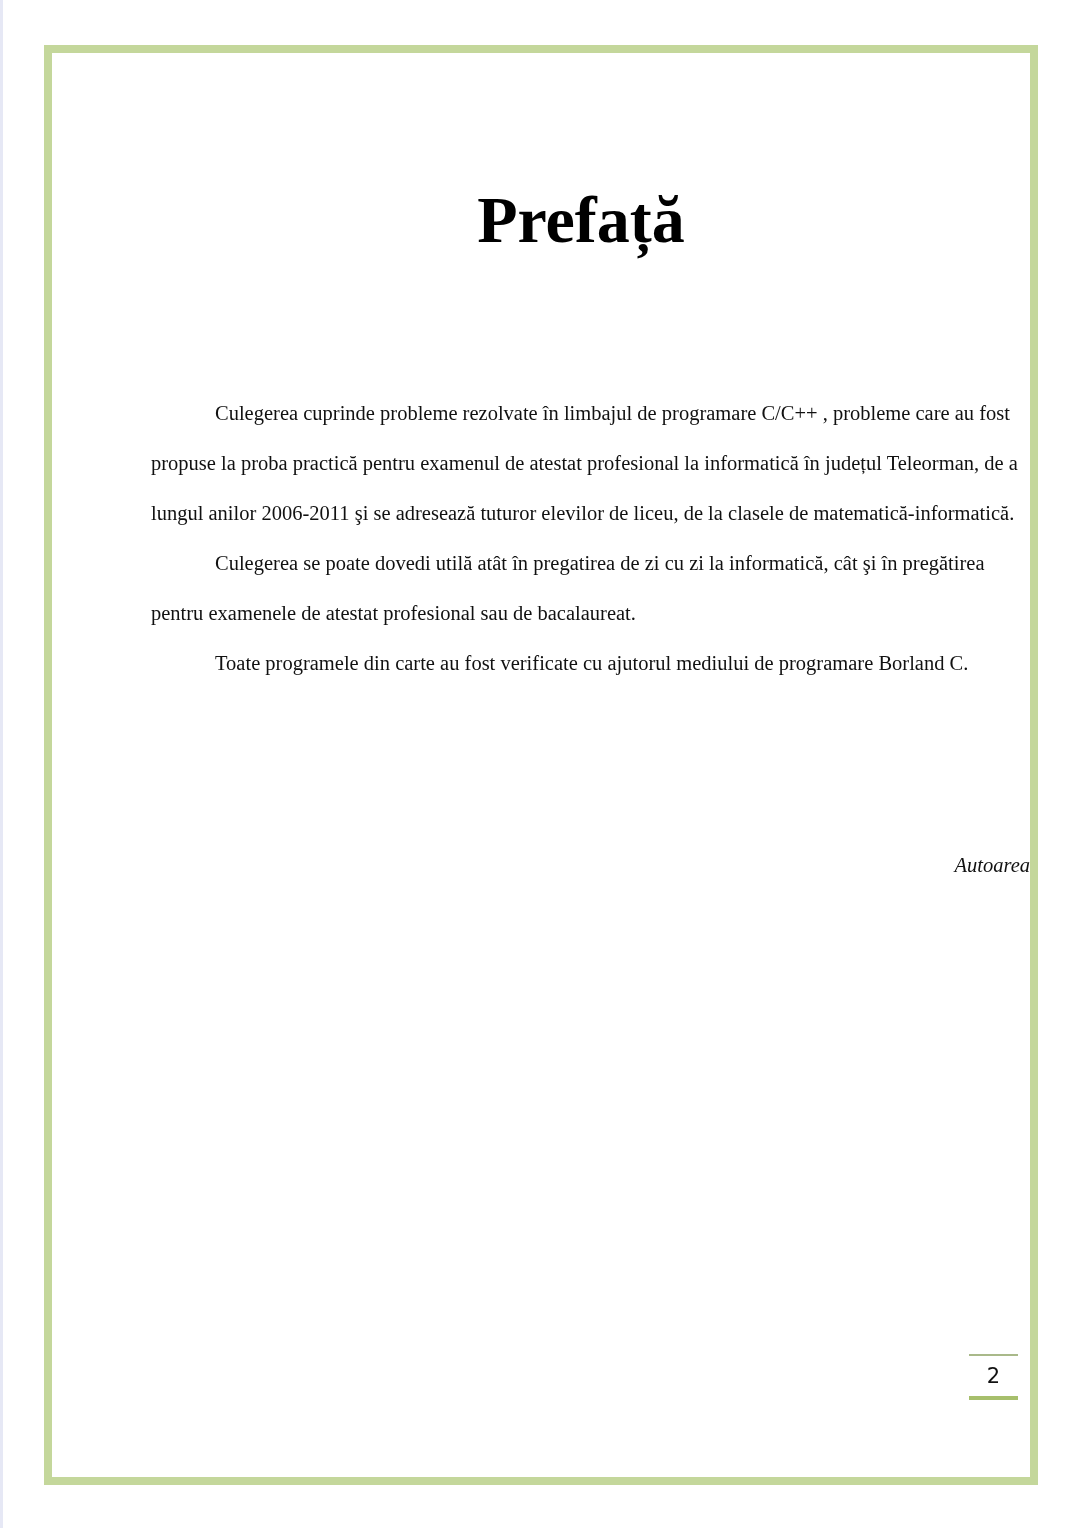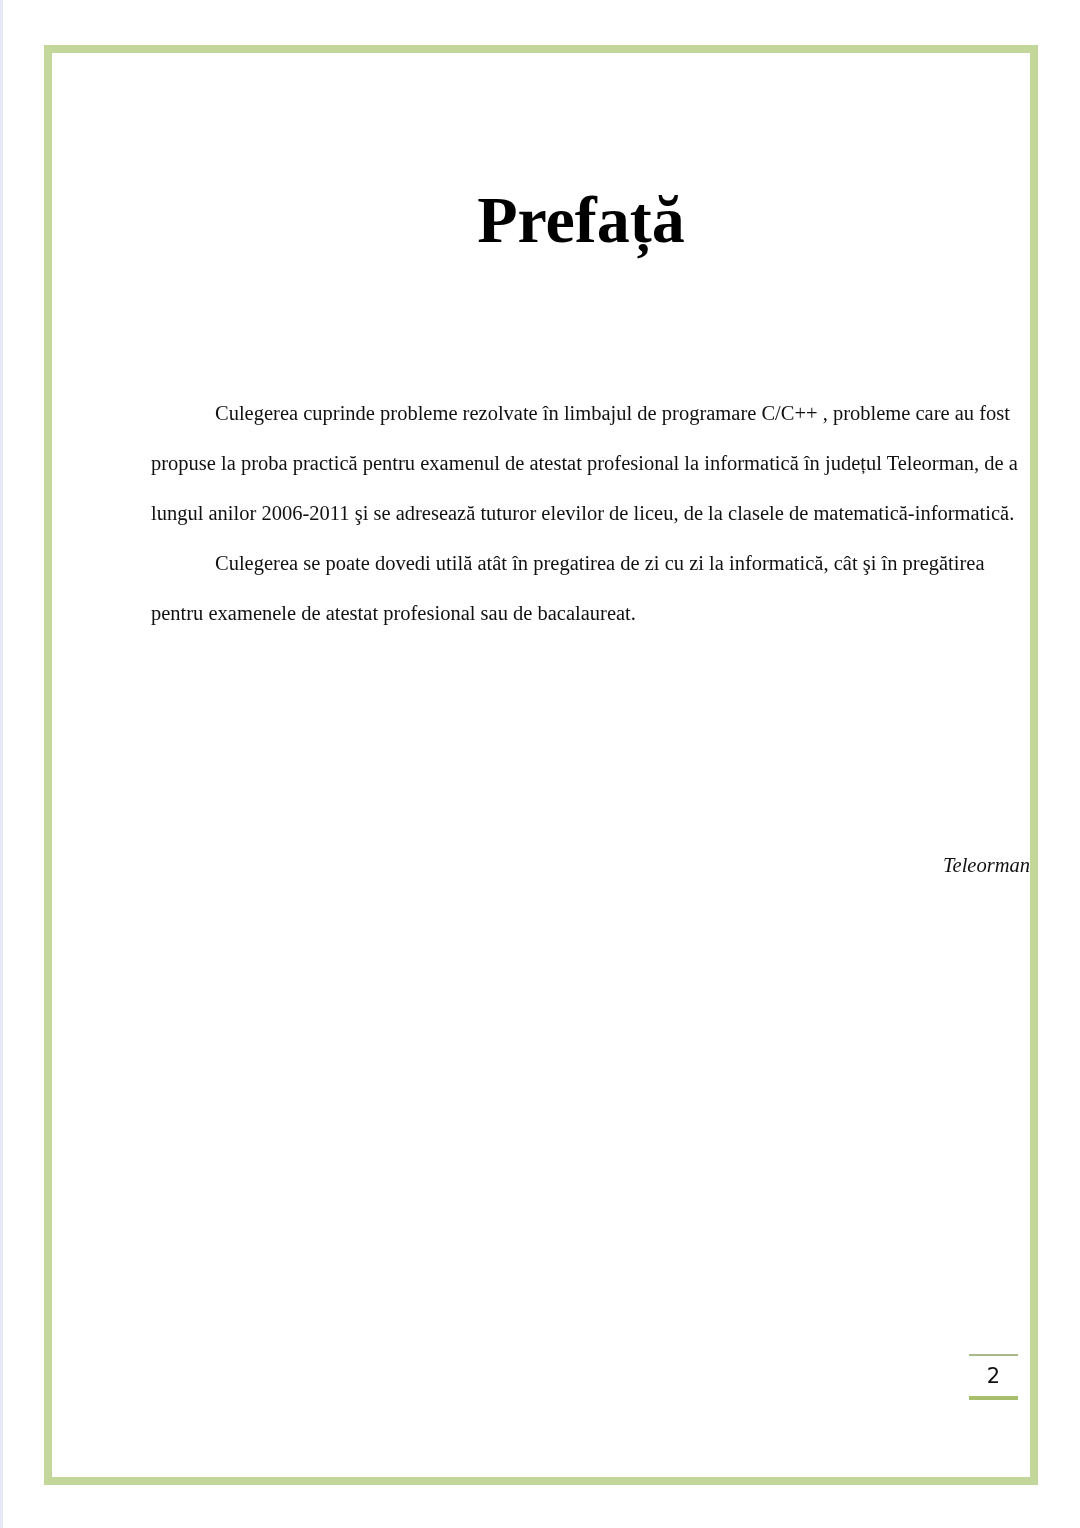--- a/index.html
+++ b/index.html
@@ -100,21 +100,22 @@
 
 <div class="left-strip"></div>
 
 <div class="page-border"></div>
 
 <h1 class="title">Prefață</h1>
 
 <div class="body-text">
   <p>Culegerea cuprinde probleme rezolvate în limbajul de programare C/C++ , probleme care au fost propuse la  proba practică pentru examenul de atestat profesional la informatică în județul Teleorman, de a lungul anilor 2006-2011 şi se adresează tuturor elevilor de liceu, de la clasele de matematică-informatică.</p>
   <p>Culegerea se poate dovedi utilă atât în pregatirea de zi cu zi la informatică, cât şi în pregătirea pentru examenele de atestat profesional sau de bacalaureat.</p>
+  <p>Toate programele din carte au fost verificate cu ajutorul mediului de programare Borland C.</p>
 </div>
 
-<div class="signature">Teleorman</div>
+<div class="signature">Autoarea</div>
 
 <div class="page-number-block">
   <div class="pn-top-line"></div>
   <div class="pn-number">2</div>
   <div class="pn-bottom-line"></div>
 </div>
 
 </body></html>

